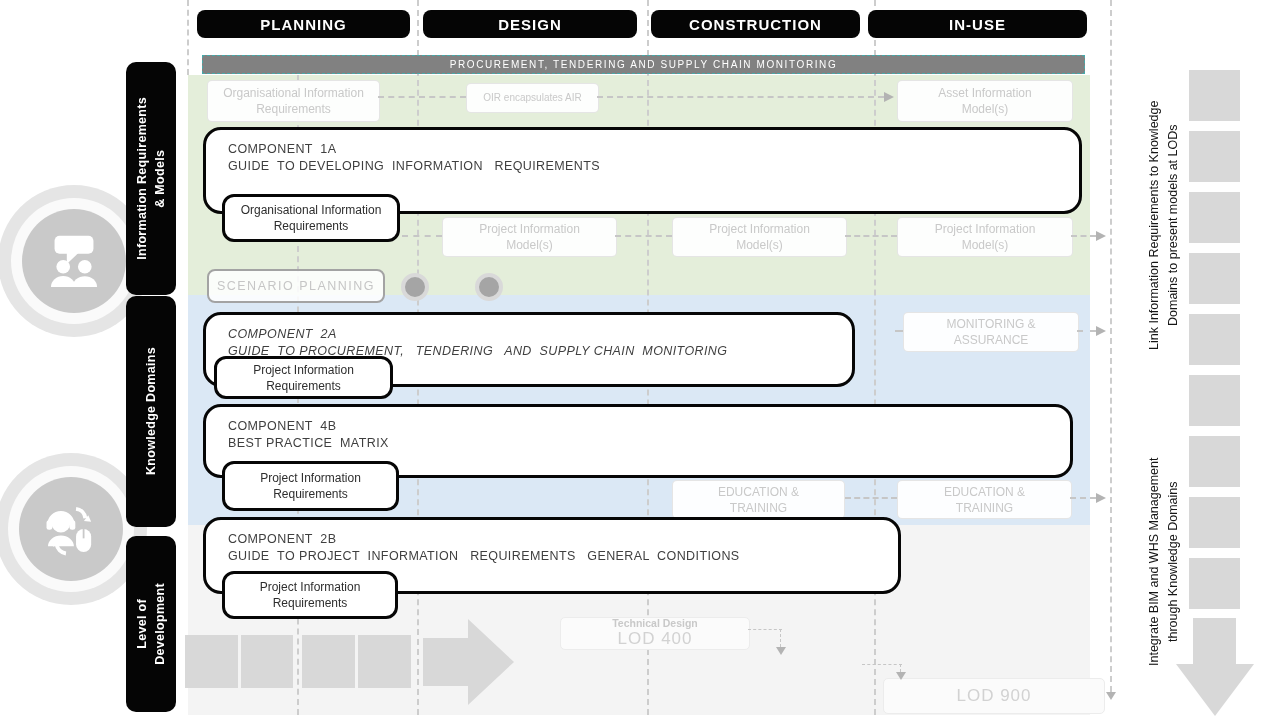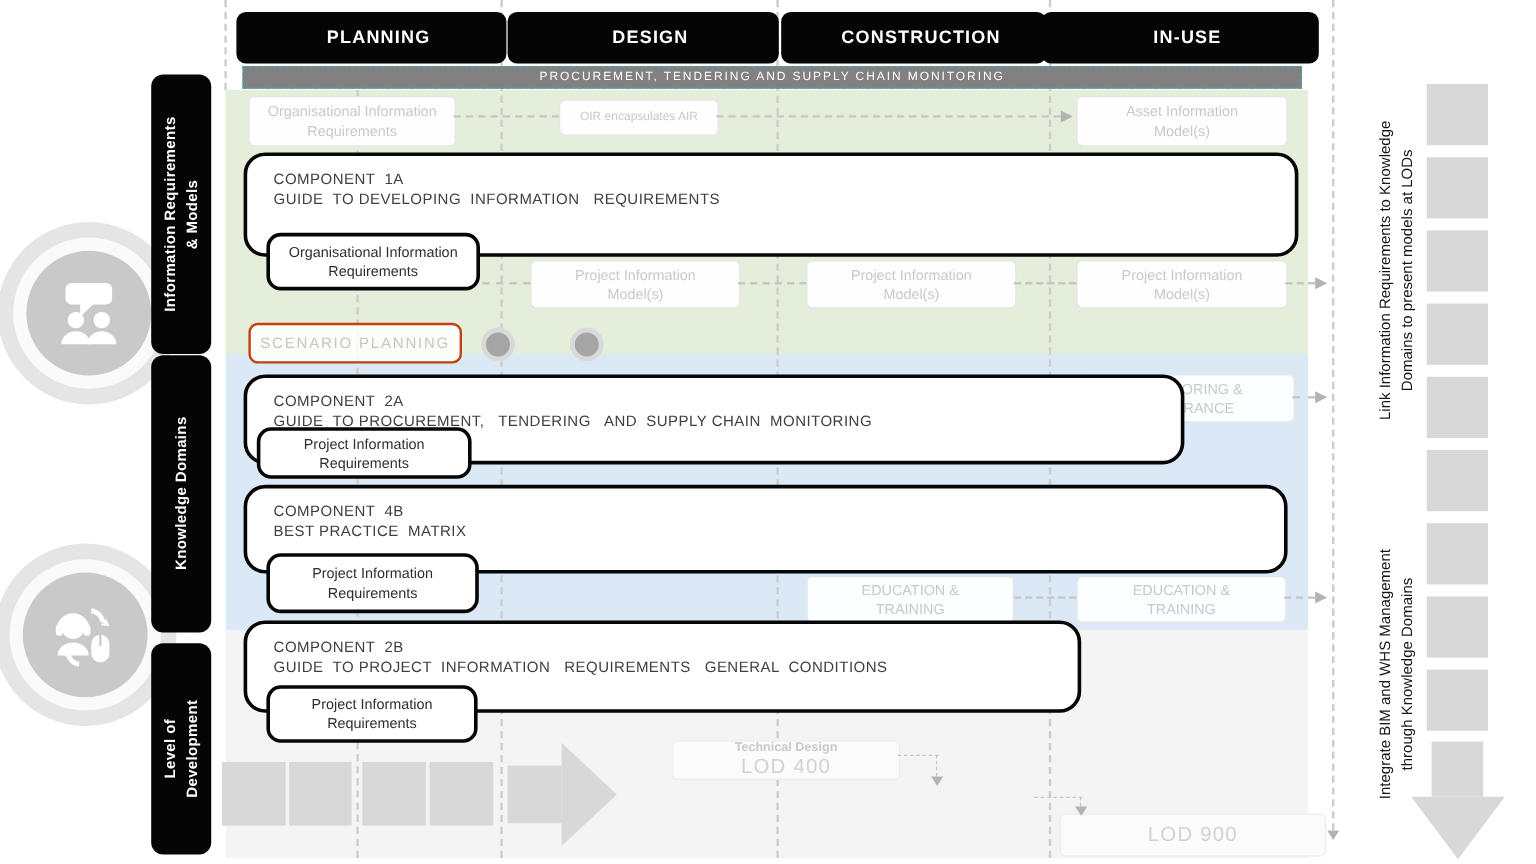--- a/index.html
+++ b/index.html
@@ -15,23 +15,23 @@
   
   .vline{position:absolute;width:0;border-left:2px dashed #cdcdcd;}
   .hdash{position:absolute;height:0;border-top:2px dashed #c6c6c6;}
   .vdash{position:absolute;width:0;border-left:2px dashed #c6c6c6;}
   .ah-right{position:absolute;width:0;height:0;border-left:10px solid #b3b3b3;
             border-top:5px solid transparent;border-bottom:5px solid transparent;}
   .ah-down{position:absolute;width:0;height:0;border-top:8px solid #b3b3b3;
            border-left:5px solid transparent;border-right:5px solid transparent;}
 
   
-  .phase{position:absolute;top:10px;height:43px;background:#050505;border-radius:8px;
+  .phase{position:absolute;top:10px;height:28px;background:#050505;border-radius:8px;
          color:#fff;font-weight:bold;font-size:15px;letter-spacing:1px;
-         display:flex;align-items:center;justify-content:center;z-index:8;padding-left:12px;}
+         display:flex;align-items:center;justify-content:center;z-index:8;}
   .procbar{position:absolute;left:202px;top:55px;width:883px;height:19px;background:#818181;
            border:1px dashed #46a9a9;box-sizing:border-box;color:#fff;font-size:10px;
            letter-spacing:1.6px;display:flex;align-items:center;justify-content:center;z-index:8;}
 
   
   .lrail{position:absolute;left:126px;width:50px;background:#050505;border-radius:10px;z-index:6;
          display:flex;align-items:center;justify-content:center;}
   .vblock{writing-mode:vertical-rl;transform:rotate(180deg);text-align:center;}
   .lrail .vblock{color:#fff;font-weight:bold;font-size:12.5px;letter-spacing:.3px;}
   .lrail .vblock div{padding:0 1px;line-height:16px;}
@@ -49,21 +49,21 @@
   .comp div{white-space:pre-wrap;}
   .tag{position:absolute;background:#fff;border:3px solid #060606;border-radius:12px;z-index:7;
        box-sizing:border-box;color:#2e2e2e;font-size:12px;line-height:16px;text-align:center;
        display:flex;flex-direction:column;align-items:center;justify-content:center;}
 
   
   .fbox{position:absolute;background:rgba(255,255,255,.93);border:1px solid rgba(228,228,228,.95);
         border-radius:5px;color:#c9c9c9;font-size:12px;line-height:16px;text-align:center;
         display:flex;flex-direction:column;align-items:center;justify-content:center;z-index:3;}
   .scenario{position:absolute;left:207px;top:269px;width:178px;height:34px;border-radius:8px;
-            background:rgba(255,255,255,.85);border:2px solid #c2410c;color:#c6c6c6;
+            background:rgba(255,255,255,.85);border:2px solid #a3a3a3;color:#c6c6c6;
             font-size:12.5px;letter-spacing:1.5px;display:flex;align-items:center;
             justify-content:center;z-index:3;box-sizing:border-box;}
   .dot{position:absolute;width:20px;height:20px;border-radius:50%;background:#a5a5a5;
        border:4px solid #d9d9d9;z-index:3;}
 
   
   .gsq{position:absolute;background:#d8d8d8;z-index:2;}
   .lod{position:absolute;background:#fbfbfb;border:1px solid #ececec;border-radius:5px;
        color:#d2d2d2;display:flex;flex-direction:column;align-items:center;justify-content:center;
        z-index:3;font-size:17px;letter-spacing:1px;}
@@ -203,21 +203,21 @@
   <div class="hdash" style="left:845px;top:235px;width:52px;z-index:3;"></div>
   <div class="hdash" style="left:1071px;top:235px;width:25px;z-index:3;"></div>
   <div class="ah-right" style="left:1096px;top:231px;z-index:3;"></div>
 
   <div class="scenario">
       <span>SCENARIO  PLANNING</span>
     </div>
   <div class="dot" style="left:401px;top:273px;"></div>
   <div class="dot" style="left:475px;top:273px;"></div>
 
-  <div class="comp" style="left:203px;top:312px;width:784px;height:75px;">
+  <div class="comp" style="left:203px;top:312px;width:652px;height:75px;font-style:italic;">
     <div>COMPONENT  2A</div>
     <div>GUIDE  TO PROCUREMENT,   TENDERING   AND  SUPPLY CHAIN  MONITORING</div>
   </div>
   <div class="tag" style="left:214px;top:356px;width:179px;height:43px;">
     <div>Project Information</div>
     <div>Requirements</div>
   </div>
   <div class="fbox" style="left:903px;top:312px;width:174px;height:38px;">
     <div>MONITORING  &amp;</div>
     <div>ASSURANCE</div>

